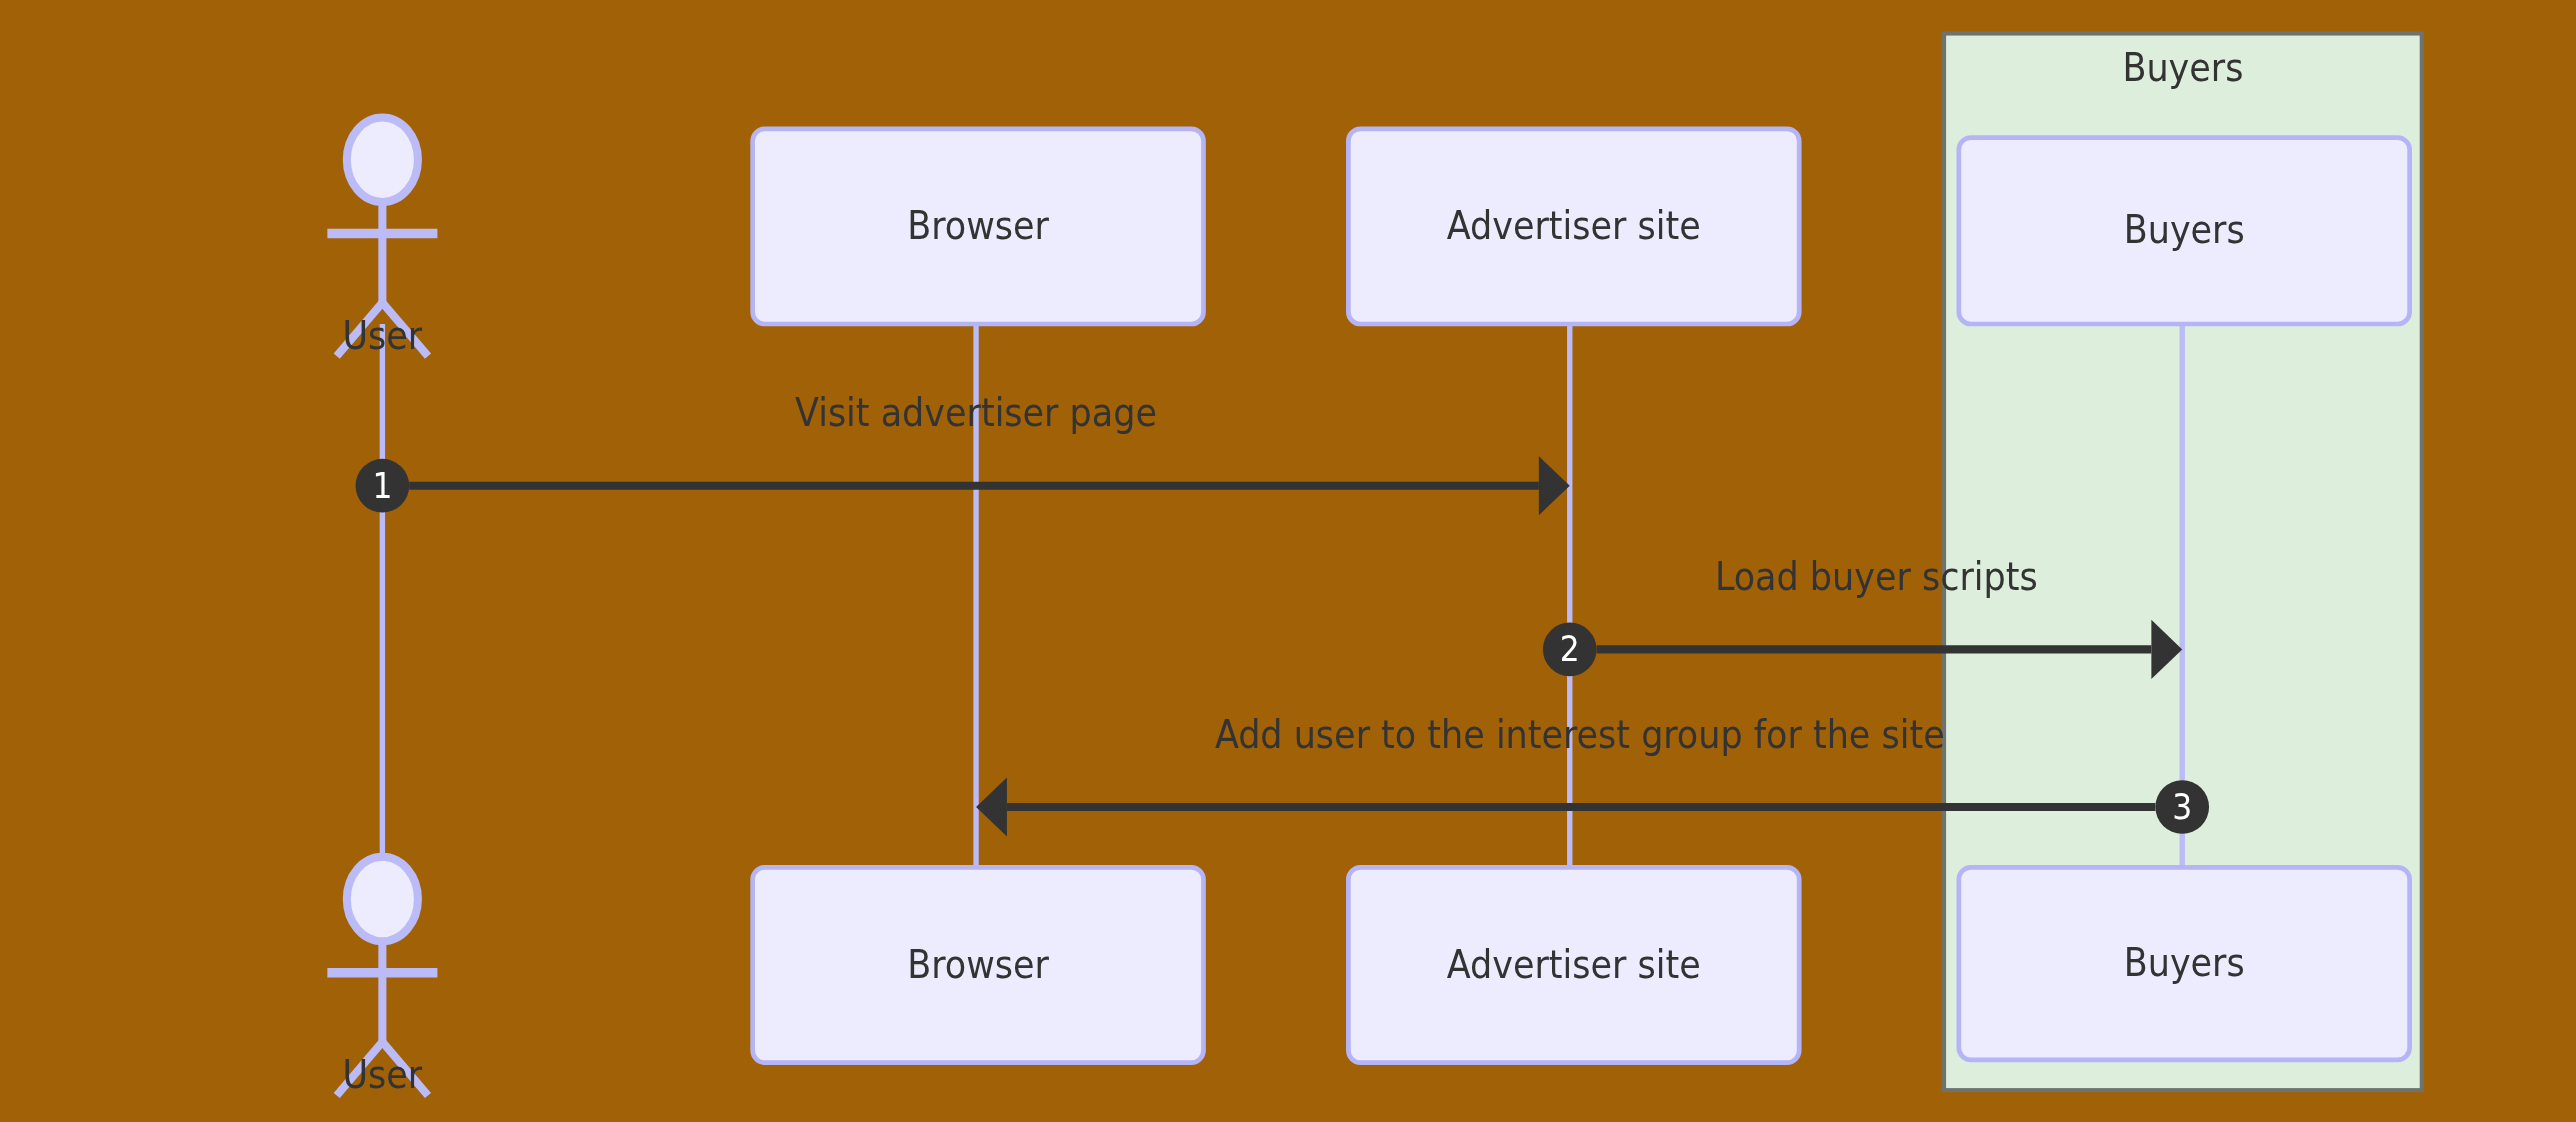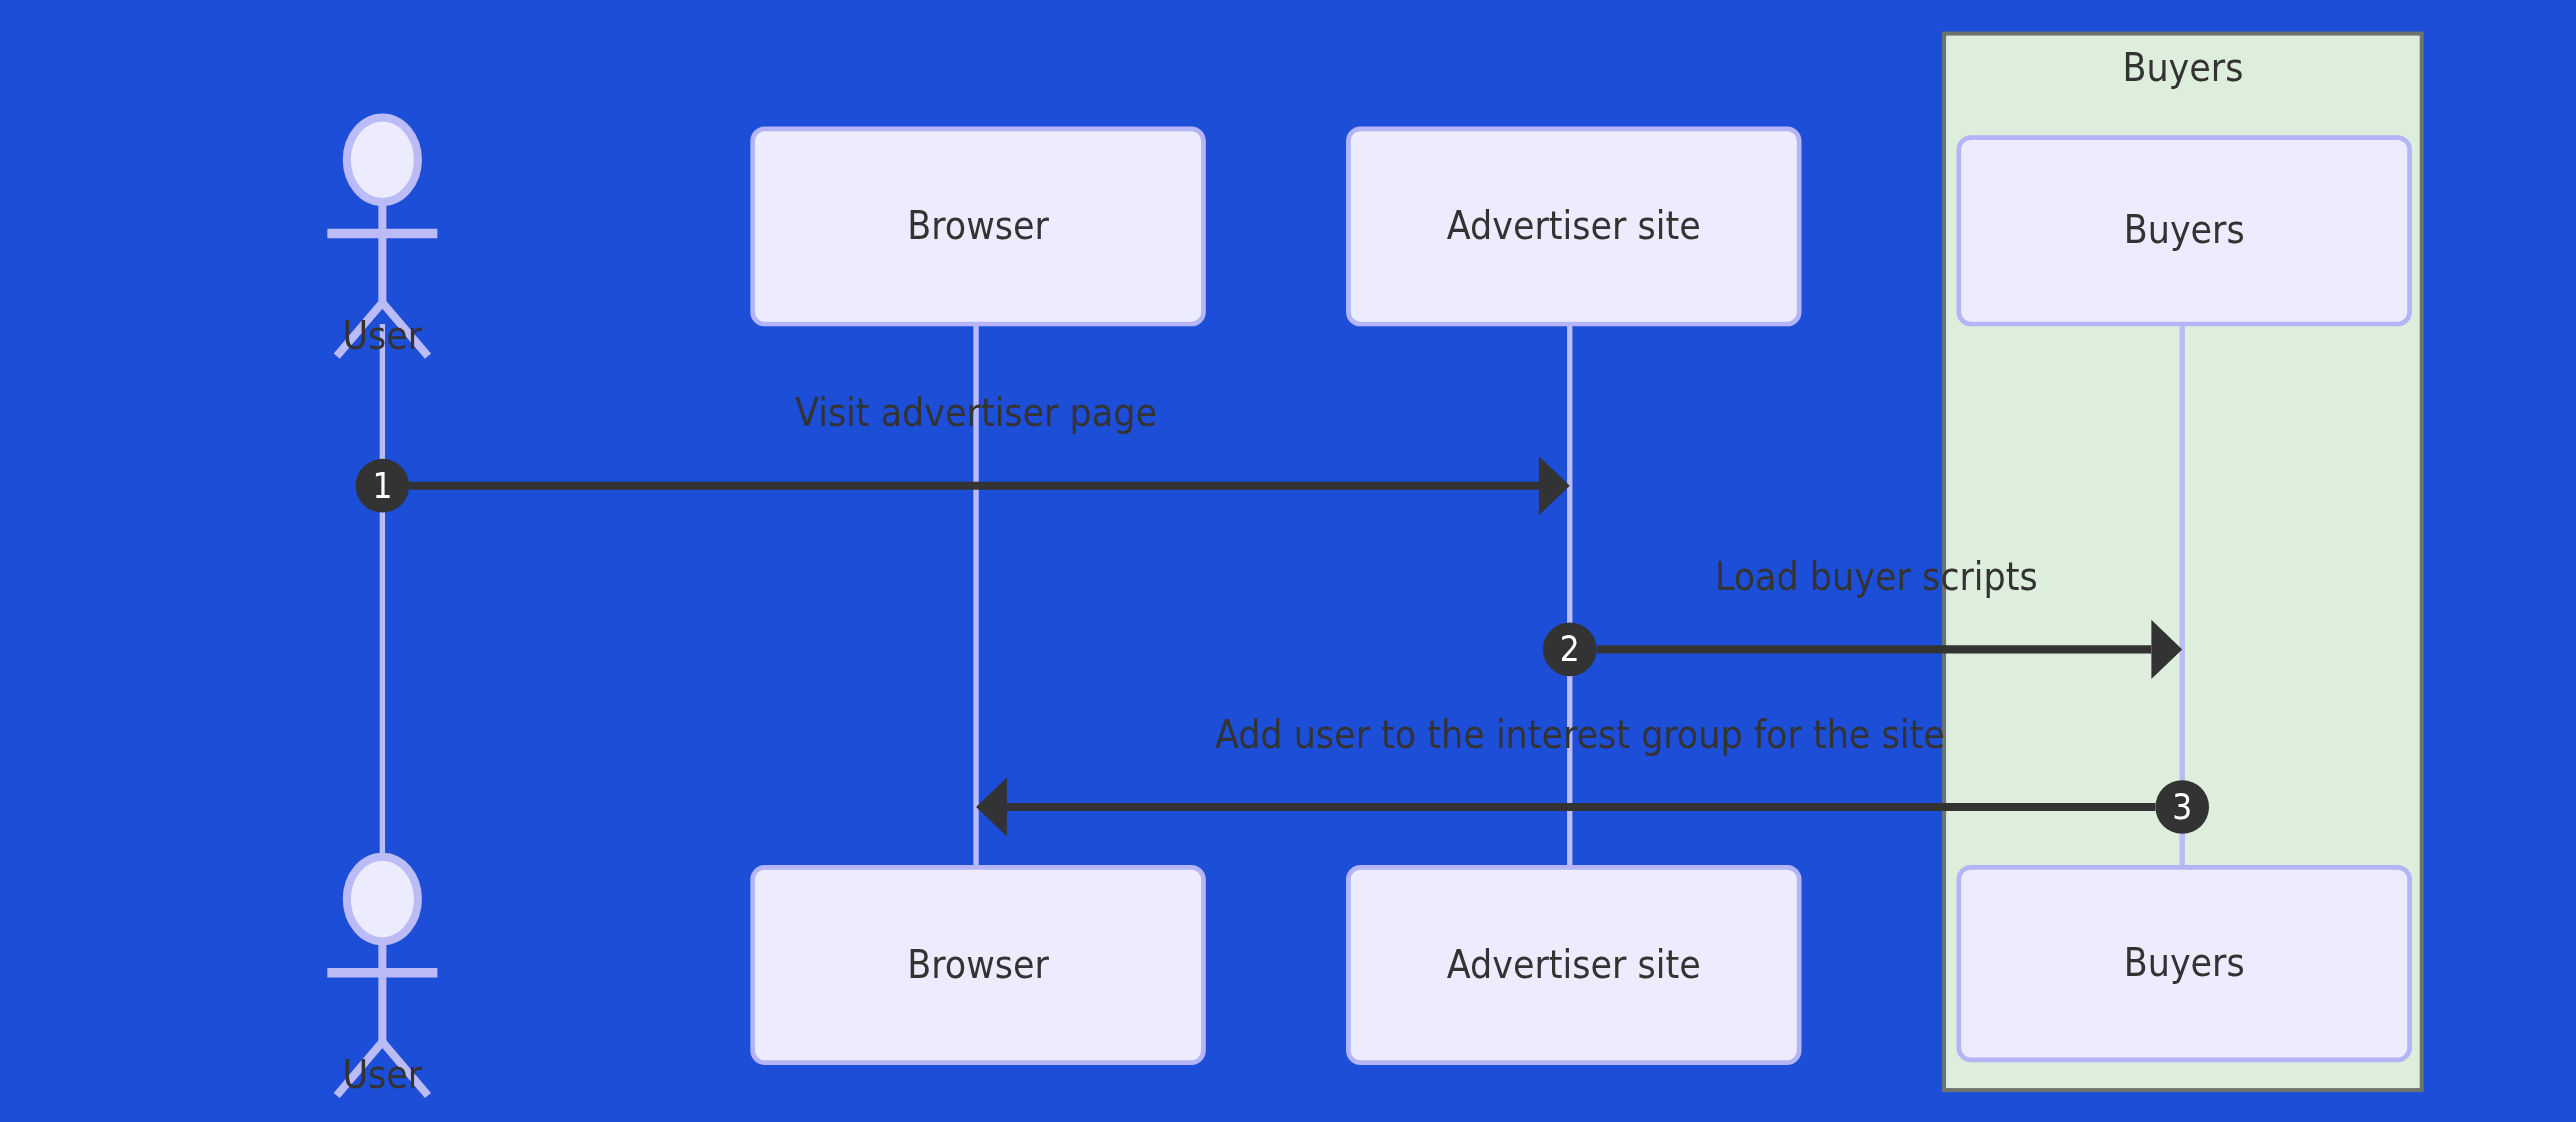--- a/index.html
+++ b/index.html
@@ -1,18 +1,18 @@
 <!DOCTYPE html>
 <html style="font-size:10.7px"><head>
 <meta charset="utf-8">
 <title>Sequence Diagram</title>
 <style>
   html,body{margin:0;padding:0;background:#ffffff;}
   body{font-family:"DejaVu Sans Condensed","Liberation Sans",sans-serif;}
-  #stage{position:relative;width:2576px;height:1123px;background:#1d4ed8;overflow:hidden;}
+  #stage{position:relative;width:2576px;height:1123px;background:#a16207;overflow:hidden;}
   #svg{position:absolute;left:0;top:0;width:2576px;height:1123px;}
   .nodetext{
     font-family:"DejaVu Sans Condensed","Liberation Sans",sans-serif;
     font-size:58px;fill:#333333;text-anchor:middle;dominant-baseline:middle;
   }
   .grouplabel{
     font-family:"DejaVu Sans Condensed","Liberation Sans",sans-serif;
     font-size:58px;fill:#333333;text-anchor:middle;dominant-baseline:middle;
   }
   .msgtext{

